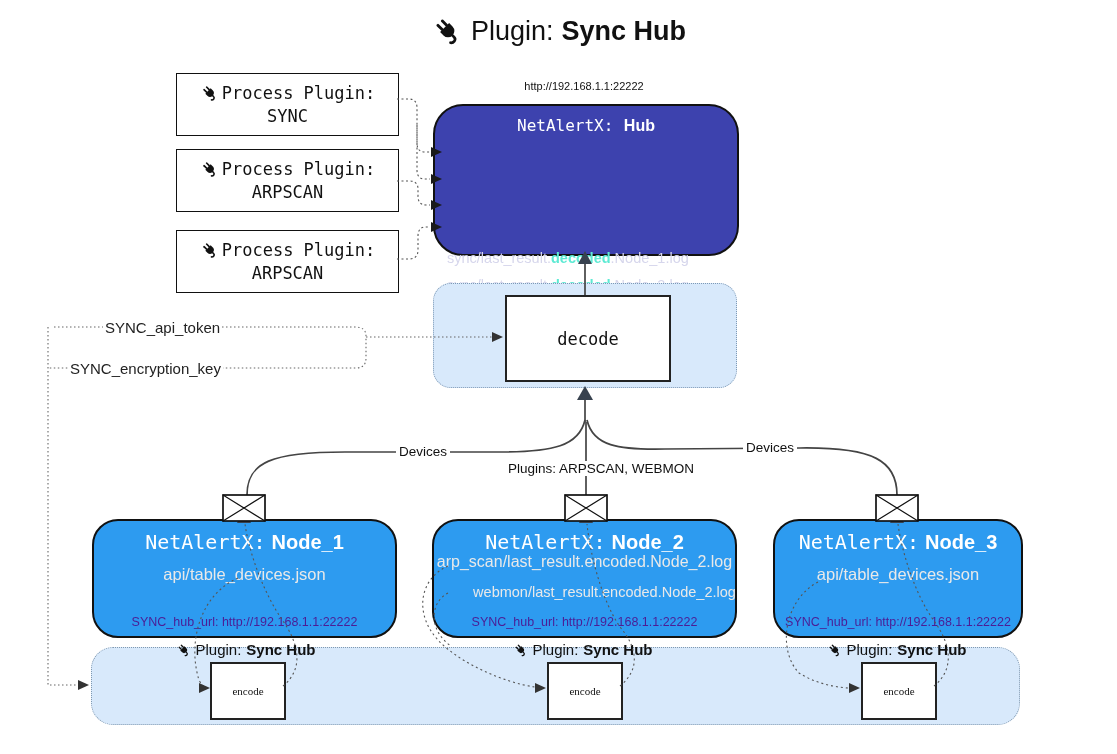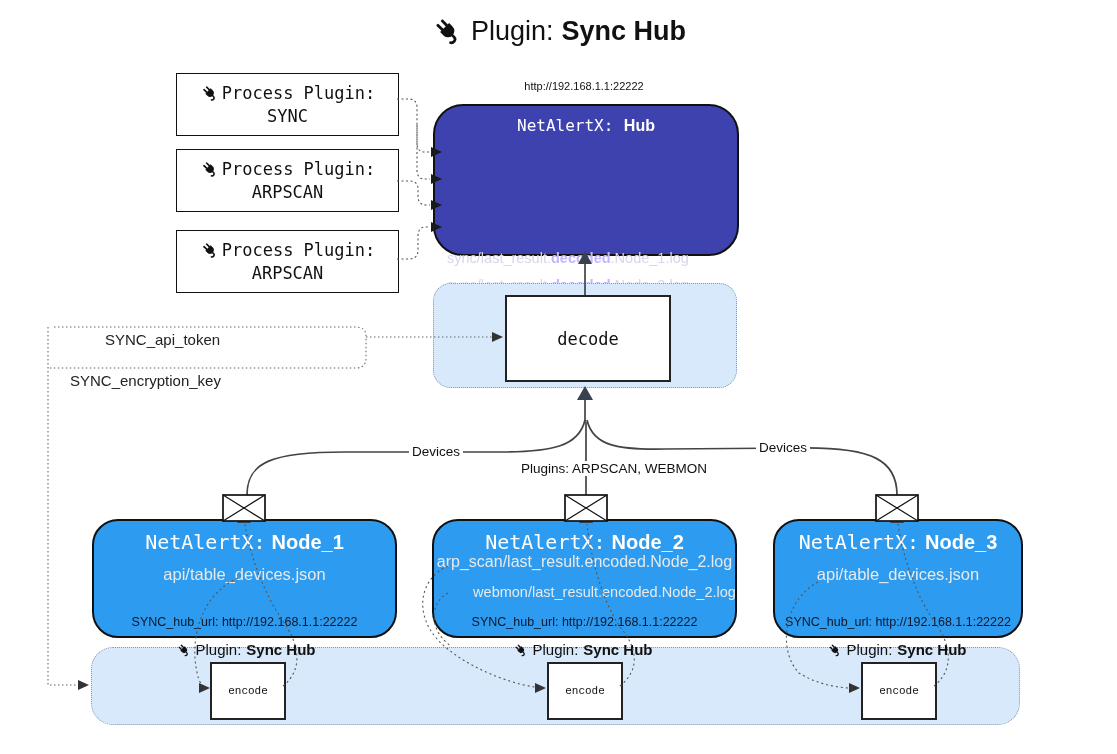--- a/index.html
+++ b/index.html
@@ -20,49 +20,49 @@
   .pbox .l2{margin-top:3px;}
 
   
   .hub-url{top:80px;left:433px;width:302px;text-align:center;font-size:11px;z-index:3;}
   .hub{left:433px;top:104px;width:302px;height:148px;background:#3D42AE;border:2px solid #111;
        border-radius:30px;z-index:2;color:#fff;}
   .hub-title{position:absolute;top:10px;left:0;width:100%;text-align:center;font-size:16px;}
   .hub-title .mono{font-family:"DejaVu Sans Mono",monospace;}
   .hub-title .name{font-weight:bold;margin-left:6px;}
   .hub-row{position:absolute;left:12px;width:285px;font-size:14.5px;color:#d6d6ec;white-space:nowrap;}
-  .hub-row b{color:#c4b5fd;}
+  .hub-row b{color:#5eead4;}
 
   
   .dband{left:433px;top:283px;width:304px;height:105px;background:#D8E9FB;
          border:1.6px dotted #7E99B5;border-radius:18px;box-sizing:border-box;z-index:2;}
   .dbox{left:505px;top:295px;width:162px;height:83px;background:#fff;border:2px solid #222;
         z-index:3;display:flex;align-items:center;justify-content:center;
         font-family:"DejaVu Sans Mono",monospace;font-size:17px;}
 
   
-  .linelabel{z-index:8;background:#fff;font-size:13.5px;padding:0 3px;white-space:nowrap;margin-left:13px;}
-  .cfglabel{z-index:8;background:#fff;font-size:15px;padding:0 2px;white-space:nowrap;color:#222;margin-top:12px;}
+  .linelabel{z-index:8;background:#fff;font-size:13.5px;padding:0 3px;white-space:nowrap;}
+  .cfglabel{z-index:8;background:#fff;font-size:15px;padding:0 2px;white-space:nowrap;color:#222;}
 
   
   .node{top:519px;height:119px;background:#2D9BF0;border:2px solid #111;border-radius:26px;
         z-index:2;color:#fff;box-sizing:border-box;}
   .node-title{position:absolute;top:9px;left:0;width:100%;text-align:center;font-size:20px;white-space:nowrap;}
   .node-title .mono{font-family:"DejaVu Sans Mono",monospace;}
   .node-title .name{font-weight:bold;margin-left:6px;}
   .node-file{position:absolute;left:0;width:100%;text-align:center;color:#e9e9e9;white-space:nowrap;}
   .node-huburl{position:absolute;bottom:7px;left:0;width:100%;text-align:center;
-               font-size:12.5px;color:#0f172a;}
+               font-size:12.5px;color:#4c1d95;}
 
   
   .band{left:91px;top:647px;width:929px;height:78px;background:#D8E9FB;
         border:1.6px dotted #8099B0;border-radius:22px;box-sizing:border-box;z-index:1;}
   .ebox{top:662px;width:72px;height:54px;background:#fff;border:2px solid #222;z-index:3;
         display:flex;align-items:center;justify-content:center;
-        font-family:Liberation Mono, monospace;font-size:11px;text-align:right;}
+        font-family:Liberation Serif, serif;font-size:11px;text-align:right;}
   .elabel{top:641px;width:160px;text-align:center;z-index:4;font-size:15px;
           display:flex;align-items:center;justify-content:center;gap:3px;white-space:nowrap;}
   .elabel .name{font-weight:bold;margin-left:2px;}
 
   .envelope{z-index:9;}
   #overlay{position:absolute;top:0;left:0;z-index:7;pointer-events:none;}
 </style>
 </head>
 <body>
 

